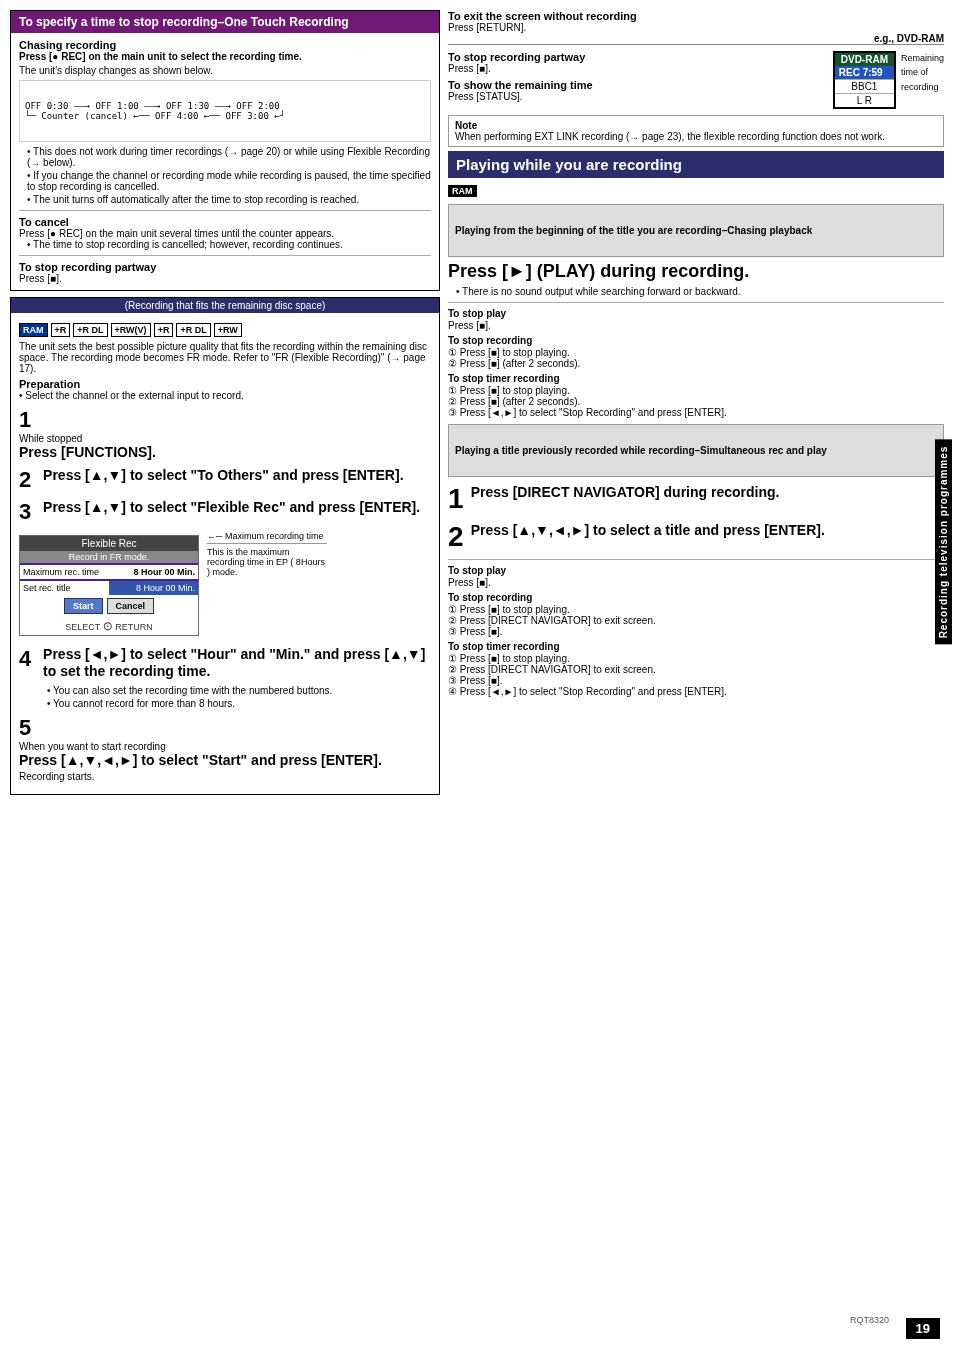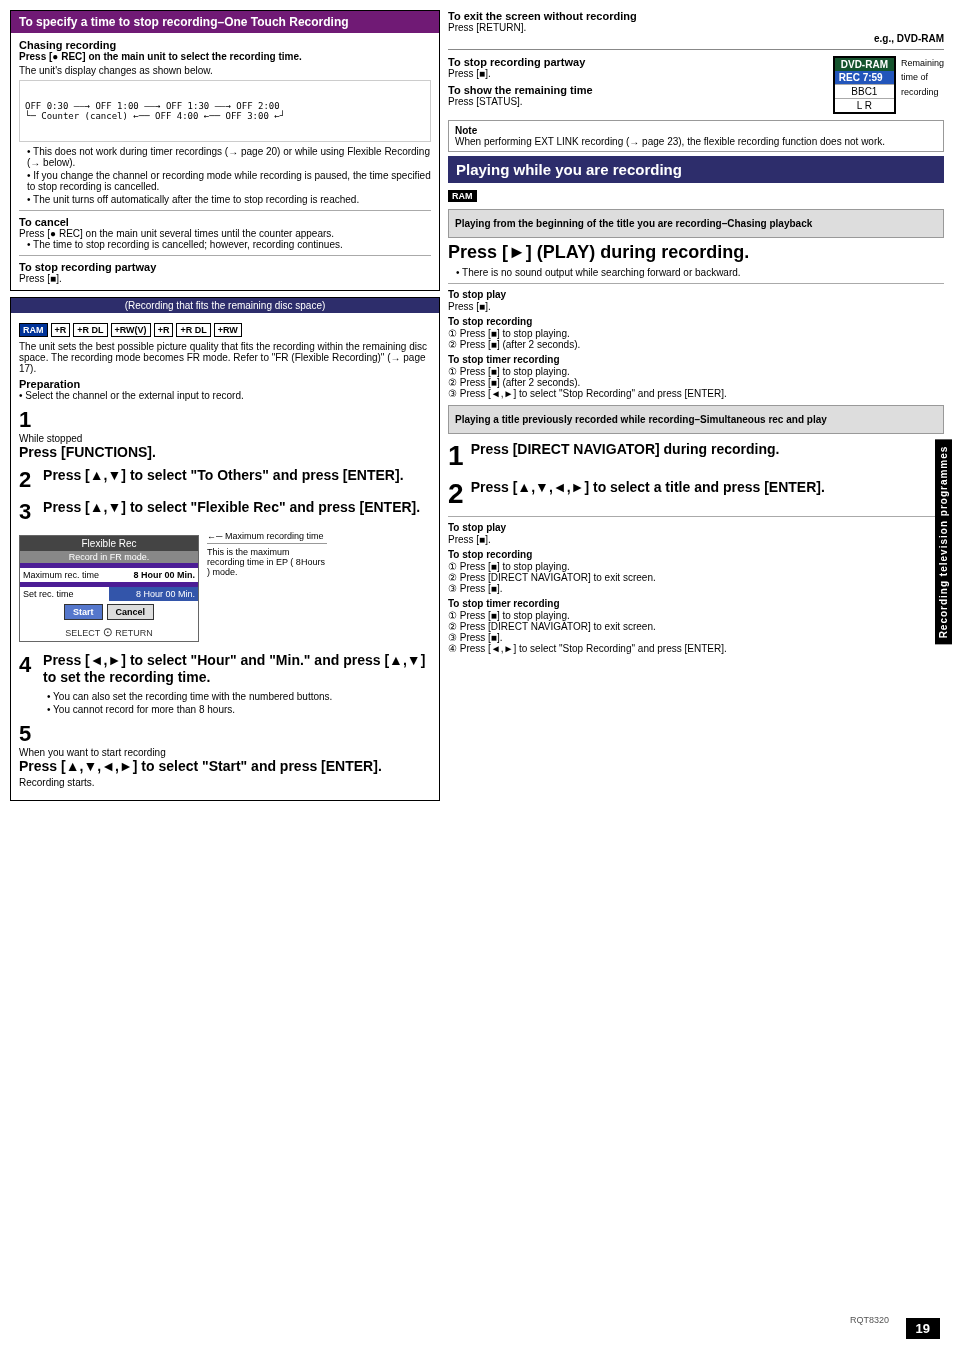--- a/index.html
+++ b/index.html
@@ -94,21 +94,21 @@
     }
     .flex-rec-table .sub-row {
       background: #888;
       color: #fff;
       text-align: center;
       padding: 1px;
       font-size: 9px;
     }
     .flex-rec-table .data-row {
       display: flex;
-      border-top: 5px solid #4c1d95;
+      border-top: 2px solid #4c1d95;
     }
     .flex-rec-table .data-row .cell {
       flex: 1;
       padding: 2px 3px;
       font-size: 9px;
     }
     .flex-rec-table .data-row .cell-val {
       background: #3355aa;
       color: #fff;
       padding: 2px 3px;
@@ -199,21 +199,21 @@
       font-size: 9px;
       font-weight: bold;
       padding: 1px 4px;
       display: inline-block;
       margin-bottom: 3px;
     }
 
     .gray-box {
       background: #ddd;
       border: 1px solid #999;
-      padding: 8px 6px;
+      padding: 20px 6px;
       font-size: 10px;
       font-weight: bold;
       margin: 4px 0;
     }
 
     .press-play {
       font-size: 18px;
       font-weight: bold;
       margin: 4px 0;
     }
@@ -319,21 +319,21 @@
 
         <div style="display:flex; gap:8px; align-items:flex-start;">
           <div class="flex-rec-table">
             <div class="title-row">Flexible Rec</div>
             <div class="sub-row">Record in FR mode.</div>
             <div class="data-row">
               <span class="cell">Maximum rec. time</span>
               <span class="cell" style="font-weight:bold; text-align:right; font-size:9px;">8 Hour 00 Min.</span>
             </div>
             <div class="data-row">
-              <span class="cell">Set rec. time</span>
+              <span class="cell">Set rec. title</span>
               <span class="cell-val">8 Hour 00 Min.</span>
             </div>
             <div class="btn-row">
               <button class="flex-rec-btn btn-start">Start</button>
               <button class="flex-rec-btn btn-cancel">Cancel</button>
             </div>
             <div class="select-row">
               <span>SELECT</span>
               <span style="font-size:12px;">⊙</span>
               <span>RETURN</span>
@@ -363,21 +363,21 @@
           </span>
         </div>
 
       </div>
     </div>
 
   </div>
 
   <div class="right-col">
 
-    <div style="margin-bottom:6px; border-bottom: 1px solid #888; padding-bottom:5px;">
+    <div style="margin-bottom:6px; border-bottom: 1px solid #888; ">
       <div class="label-bold">To exit the screen without recording</div>
       <div style="font-size:10px;">Press [RETURN].</div>
       <div style="font-size:10px; font-weight:bold; text-align:right;">e.g., DVD-RAM</div>
     </div>
 
     <div style="display:flex; gap:8px; margin-bottom:6px;">
       <div style="flex:1;">
         <div class="label-bold">To stop recording partway</div>
         <div style="font-size:10px;">Press [■].</div>
         <div style="margin-top:5px;">

